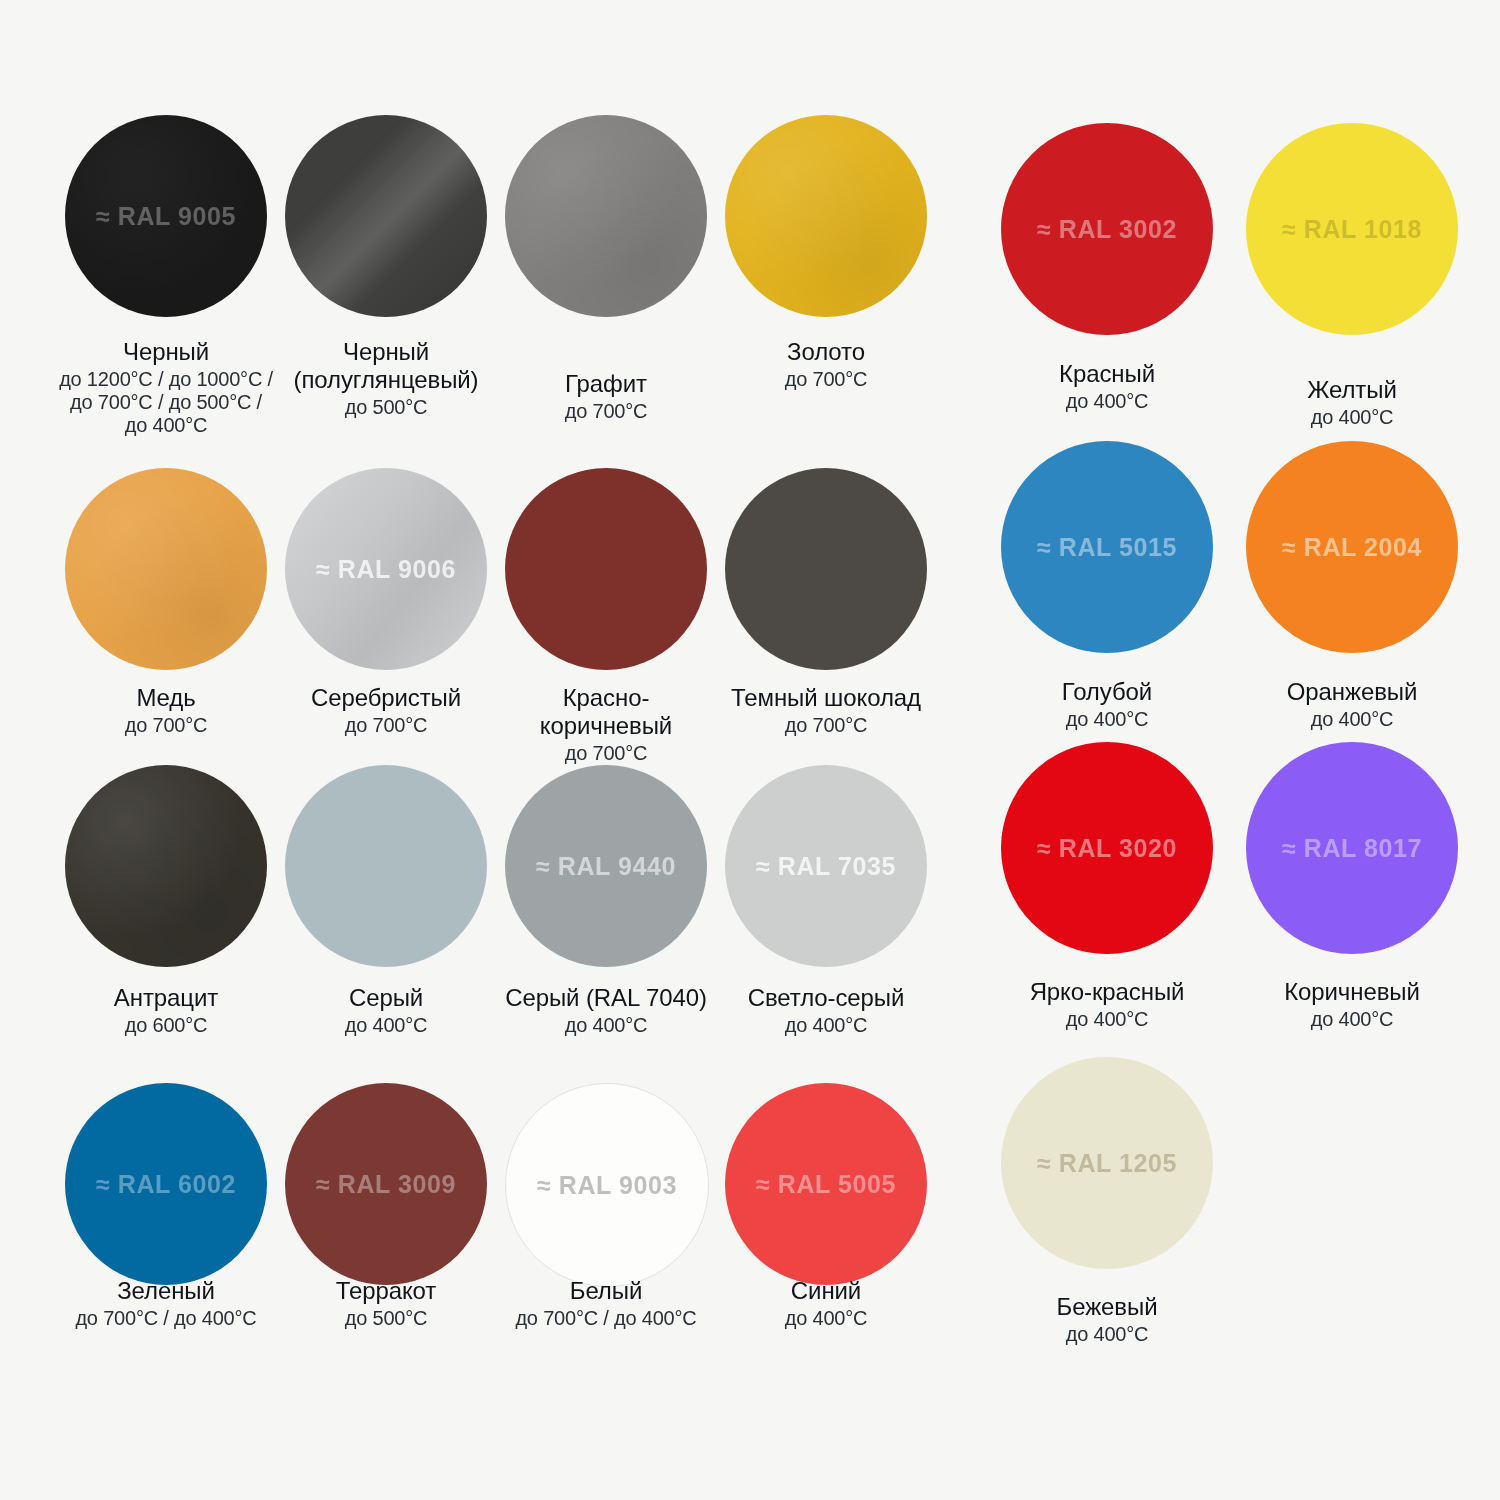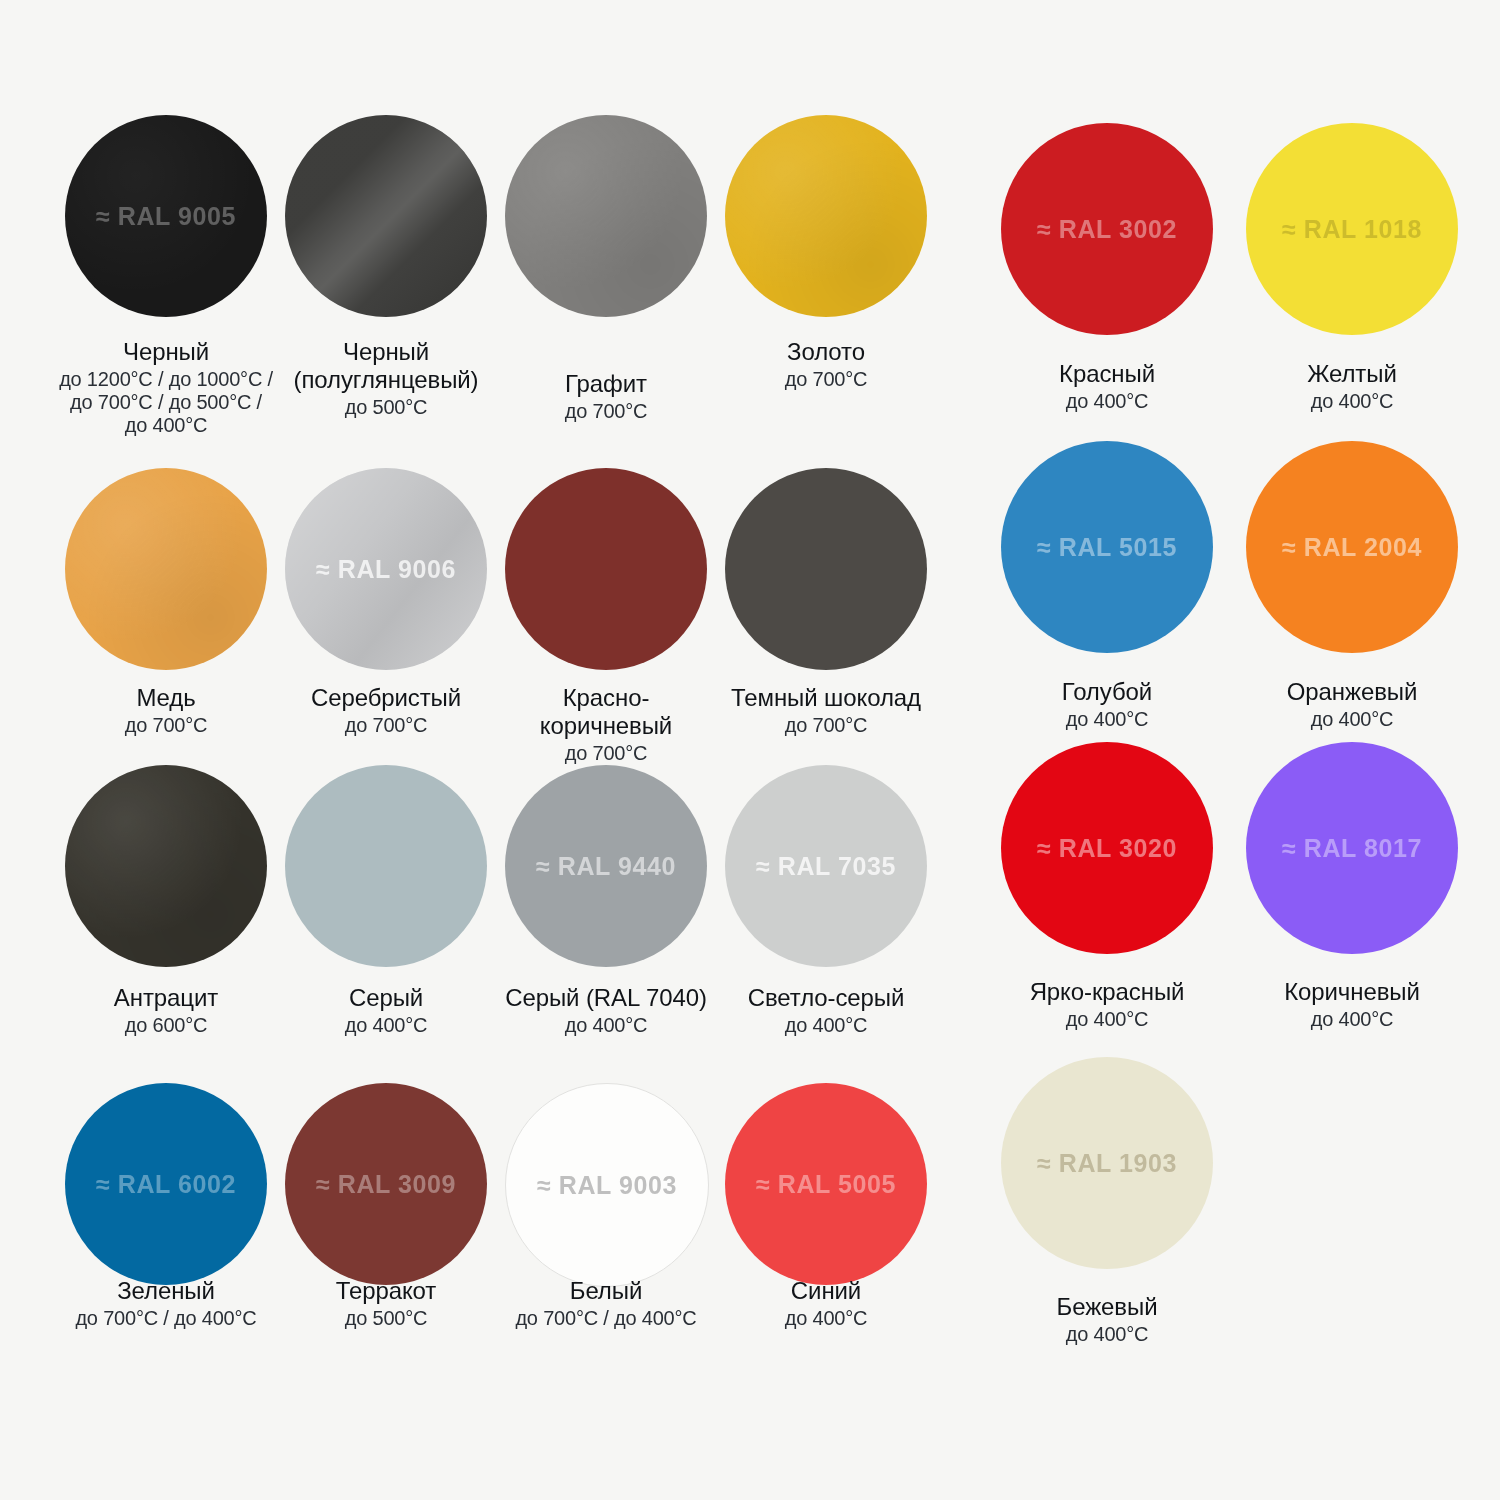--- a/index.html
+++ b/index.html
@@ -111,21 +111,21 @@
     <div class="swatch" style="left: 988px; top: 360px; width: 238px;">
       <div class="cname">Красный</div>
       <div class="ctemp">до 400°C</div>
     </div>
     <div class="swatch" style="left: 1246px; top: 123px; width: 212px;">
       <div class="disc" style="width: 212px; height: 212px; background: rgb(243, 223, 53);">
         <div class="disc-texture"></div>
         <div class="ral" style="color: rgba(120, 110, 20, 0.3);">≈ RAL 1018</div>
       </div>
     </div>
-    <div class="swatch" style="left: 1233px; top: 360px; width: 238px;">
+    <div class="swatch" style="left: 1233px; top: 376px; width: 238px;">
       <div class="cname">Желтый</div>
       <div class="ctemp">до 400°C</div>
     </div>
     <div class="swatch" style="left: 65px; top: 468px; width: 202px;">
       <div class="disc" style="width: 202px; height: 202px; background: rgb(232, 163, 72);">
         <div class="disc-texture" style="background: radial-gradient(circle at 30% 28%, rgba(255, 255, 255, 0.1), rgba(255, 255, 255, 0) 58%), radial-gradient(circle at 72% 74%, rgba(0, 0, 0, 0.07), rgba(0, 0, 0, 0) 60%);"></div>
       </div>
     </div>
     <div class="swatch" style="left: 57px; top: 684px; width: 218px;">
       <div class="cname">Медь</div>
@@ -273,20 +273,20 @@
         <div class="ral" style="color: rgba(255, 255, 255, 0.4);">≈ RAL 5005</div>
       </div>
     </div>
     <div class="swatch" style="left: 717px; top: 1277px; width: 218px;">
       <div class="cname">Синий</div>
       <div class="ctemp">до 400°C</div>
     </div>
     <div class="swatch" style="left: 1001px; top: 1057px; width: 212px;">
       <div class="disc" style="width: 212px; height: 212px; background: rgb(233, 230, 208);">
         <div class="disc-texture"></div>
-        <div class="ral" style="color: rgba(160, 150, 115, 0.55);">≈ RAL 1903</div>
+        <div class="ral" style="color: rgba(160, 150, 115, 0.55);">≈ RAL 1205</div>
       </div>
     </div>
     <div class="swatch" style="left: 988px; top: 1293px; width: 238px;">
       <div class="cname">Бежевый</div>
       <div class="ctemp">до 400°C</div>
     </div>
   </div>
 
 </body></html>

